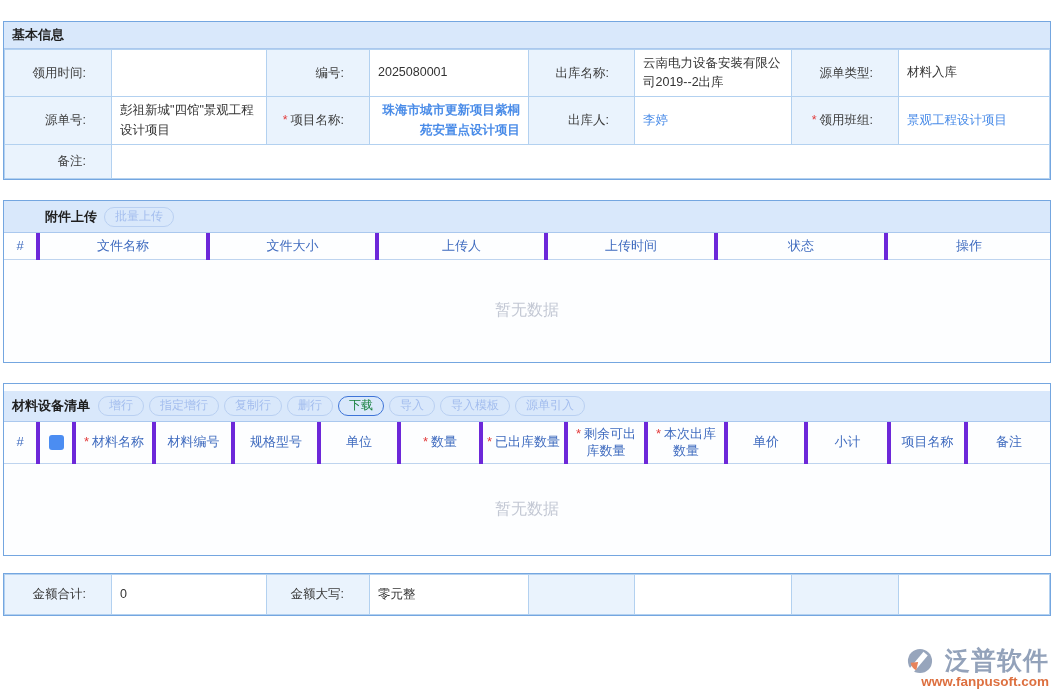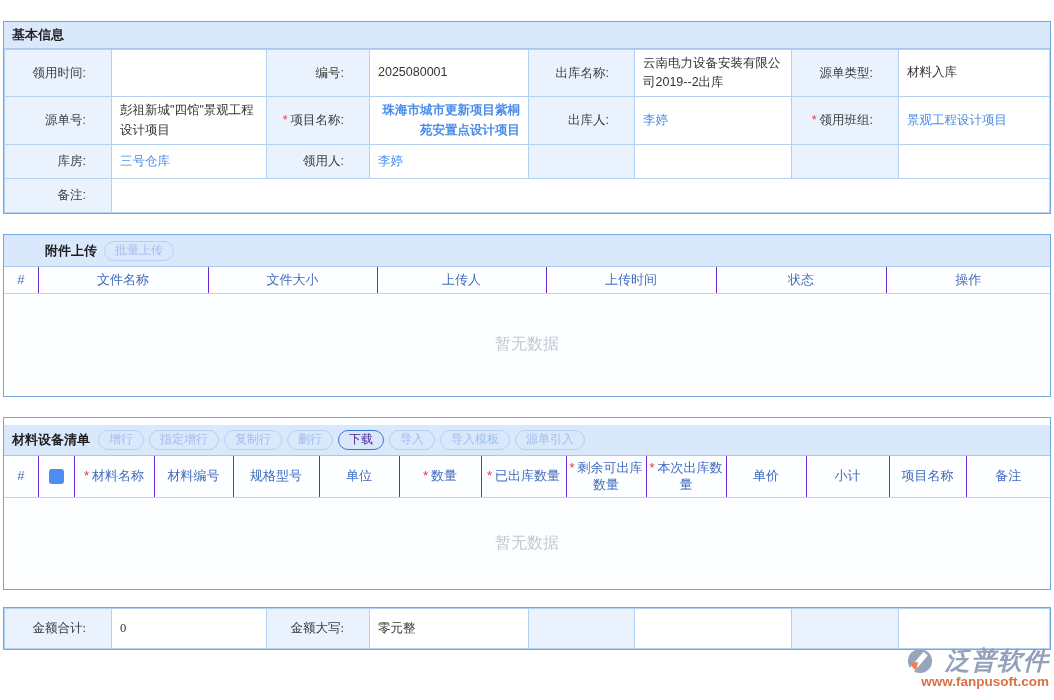--- a/index.html
+++ b/index.html
@@ -27,50 +27,50 @@
   #sec-basic .sec-bar { height:27px; }
   #sec-attach .sec-bar { height:32px;padding-left:41px; }
   #sec-materials .sec-bar { height:31px;margin-top:7px; }
   .sec-title { font-weight:bold; font-size:13px; color:#1f1f1f; }
   
   .pill {
     border:1px solid #b9d0f2; color:#a3bdee; background:transparent;
     border-radius:10px; font-size:12px; height:20px; line-height:17px;
     padding:0 10px; cursor:pointer; font-family:inherit; white-space:nowrap;
   }
-  .pill.primary { border:1px solid #3e74d8; color:#4c1d95; }
+  .pill.primary { border:1px solid #3e74d8; color:#15803d; }
   
   table.form { width:100%; border-collapse:collapse; table-layout:fixed; }
   .form td { border:1px solid #b3d1f0; font-size:12.5px; vertical-align:middle; overflow:hidden; }
   .form td.lbl { background:#eaf3fd; text-align:right; padding:3px 25px 3px 2px; color:#3c3c3c; }
   .form td.val { background:#fff; padding:3px 8px; color:#333; line-height:1.55; }
   .form td.val.center { text-align:right;font-weight:bold; }
   .link { color:#4a8ce8; cursor:pointer; text-decoration:none; }
   .req { color:#e23b3b; margin-right:3px; }
   
   table.grid { width:100%; border-collapse:collapse; table-layout:fixed; background:#fdfeff; }
   .grid th {
     font-weight:normal; color:#3f6bbf; font-size:13px;
-    border-left:1px solid #6d28d9; border-bottom:1px solid #bed4ef;
+    border-left:4px solid #6d28d9; border-bottom:1px solid #bed4ef;
     padding:2px; text-align:center; vertical-align:middle; line-height:1.35;
   }
   .grid th:first-child { border-left:none; }
   #attach-head th { height:26px; }
   #materials-head th { height:42px; }
   .cbx { width:15px; height:15px; background:#4b8df2; border-radius:3px; margin:0 auto; cursor:pointer; }
   .empty-area {
     display:flex; align-items:center; justify-content:center;
     color:#c3c8d4; font-size:16px; background:#fdfeff;
   }
   #attach-empty { height:102px; }
   #materials-empty { height:91px; }
-  #sec-summary .form td { height:40px;font-family:Liberation Serif, serif; }
+  #sec-summary .form td { height:40px; }
   
   .logo { position:absolute; right:5px; top:644px; text-align:right; z-index:5; }
-  .logo-row { display:flex; align-items:center; justify-content:space-between; gap:12px;font-style:italic; }
+  .logo-row { display:flex; align-items:center; justify-content:space-between; gap:12px; }
   .logo-name { font-size:25px; font-weight:bold; color:#93a2ba; letter-spacing:1px; white-space:nowrap; }
   .logo-url { font-size:13.5px; font-weight:bold; color:#dd7040; margin-top:-3px; white-space:nowrap; }
 </style>
 </head>
 <body>
 
 <div class="wrap">
 
 
   <div class="section" id="sec-basic">
@@ -111,34 +111,20 @@
         <td class="lbl">出库人:</td>
         <td class="val">
           <a class="link">李婷</a>
         </td>
         <td class="lbl">
           <span class="req">*</span><span>领用班组:</span>
         </td>
         <td class="val">
           <a class="link">景观工程设计项目</a>
         </td>
-      </tr>
-      <tr style="height:34px">
-        <td class="lbl">库房:</td>
-        <td class="val">
-          <a class="link">三号仓库</a>
-        </td>
-        <td class="lbl">领用人:</td>
-        <td class="val">
-          <a class="link">李婷</a>
-        </td>
-        <td class="lbl"></td>
-        <td class="val"></td>
-        <td class="lbl"></td>
-        <td class="val"></td>
       </tr>
       <tr style="height:34px">
         <td class="lbl">备注:</td>
         <td class="val" colspan="7"></td>
       </tr>
     </tbody>
       </table>
   </div>
 
   <div class="section" id="sec-attach">

